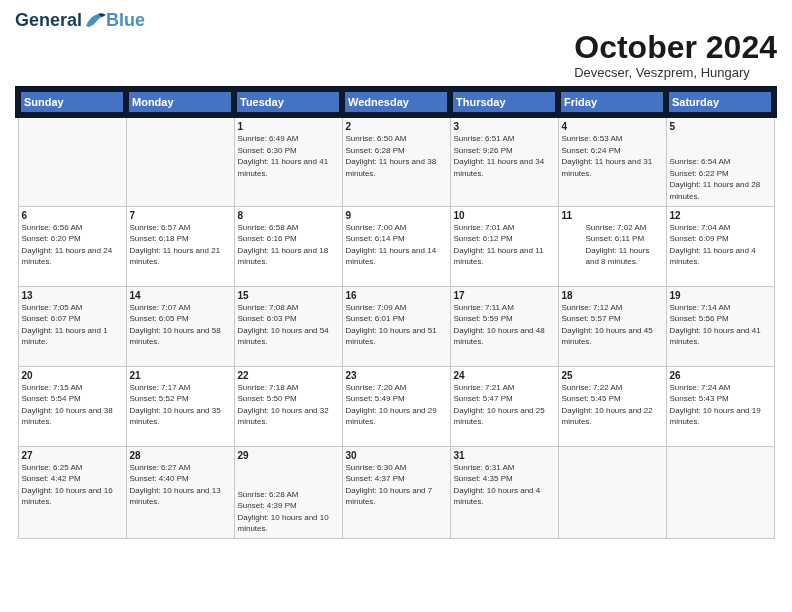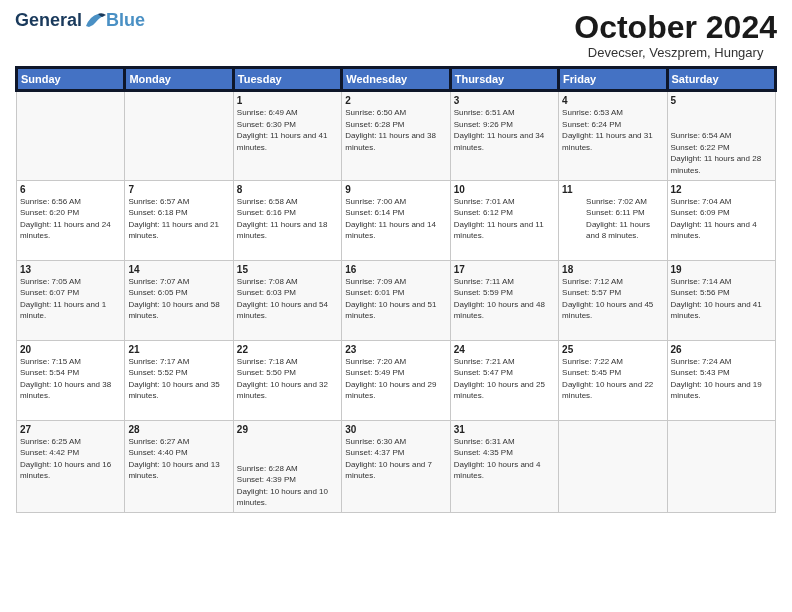--- a/index.html
+++ b/index.html
@@ -41,21 +41,22 @@
       font-size: 18px;
       font-weight: bold;
       color: #4a90c4;
     }
     .logo-bird {
       width: 22px;
       height: 18px;
       margin-left: 2px;
     }
     .title-section {
-      text-align: center;
+      text-align: left;
+      margin-top: 20px;
     }
     .month-title {
       font-size: 32px;
       font-weight: bold;
       color: #1a1a1a;
       line-height: 1.1;
     }
     .subtitle {
       font-size: 13px;
       color: #333;
@@ -65,21 +66,21 @@
       border-collapse: collapse;
       table-layout: fixed;
     }
     thead tr th {
       background-color: #4472c4;
       color: #fff;
       font-size: 11px;
       font-weight: bold;
       padding: 4px 3px;
       text-align: left;
-      border: 3px solid #0f172a;
+      border: 6px solid #0f172a;
     }
     tbody tr td {
       border: 1px solid #c8c8c8;
       vertical-align: top;
       padding: 3px 3px;
       font-size: 8.5px;
       color: #222;
       background: #fff;
       height: 80px;
     }

